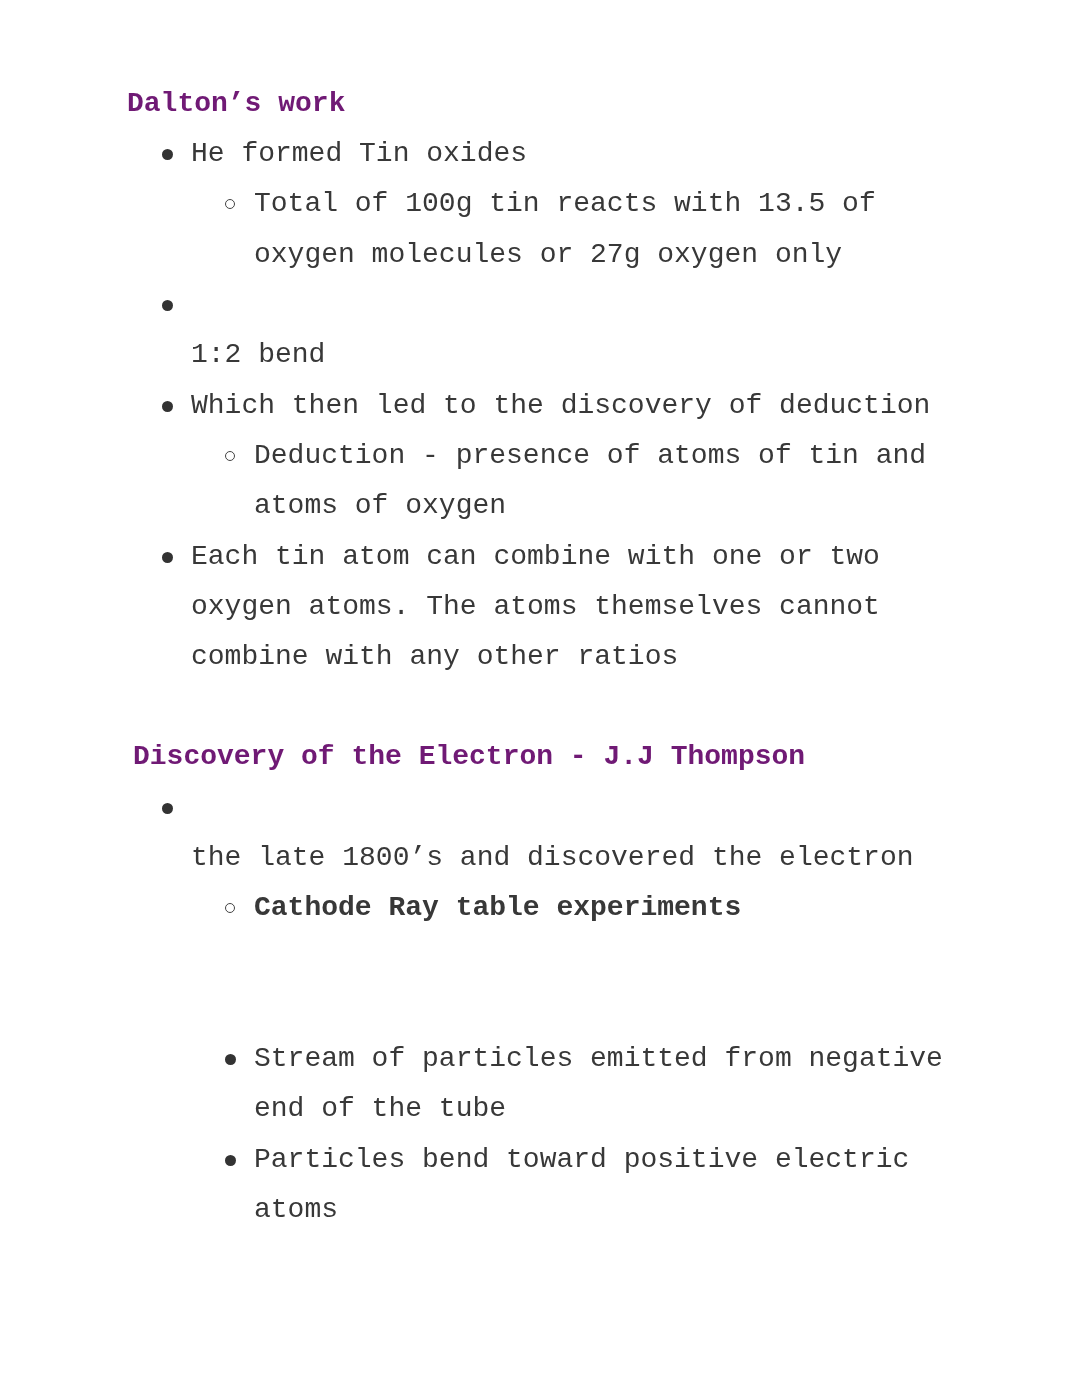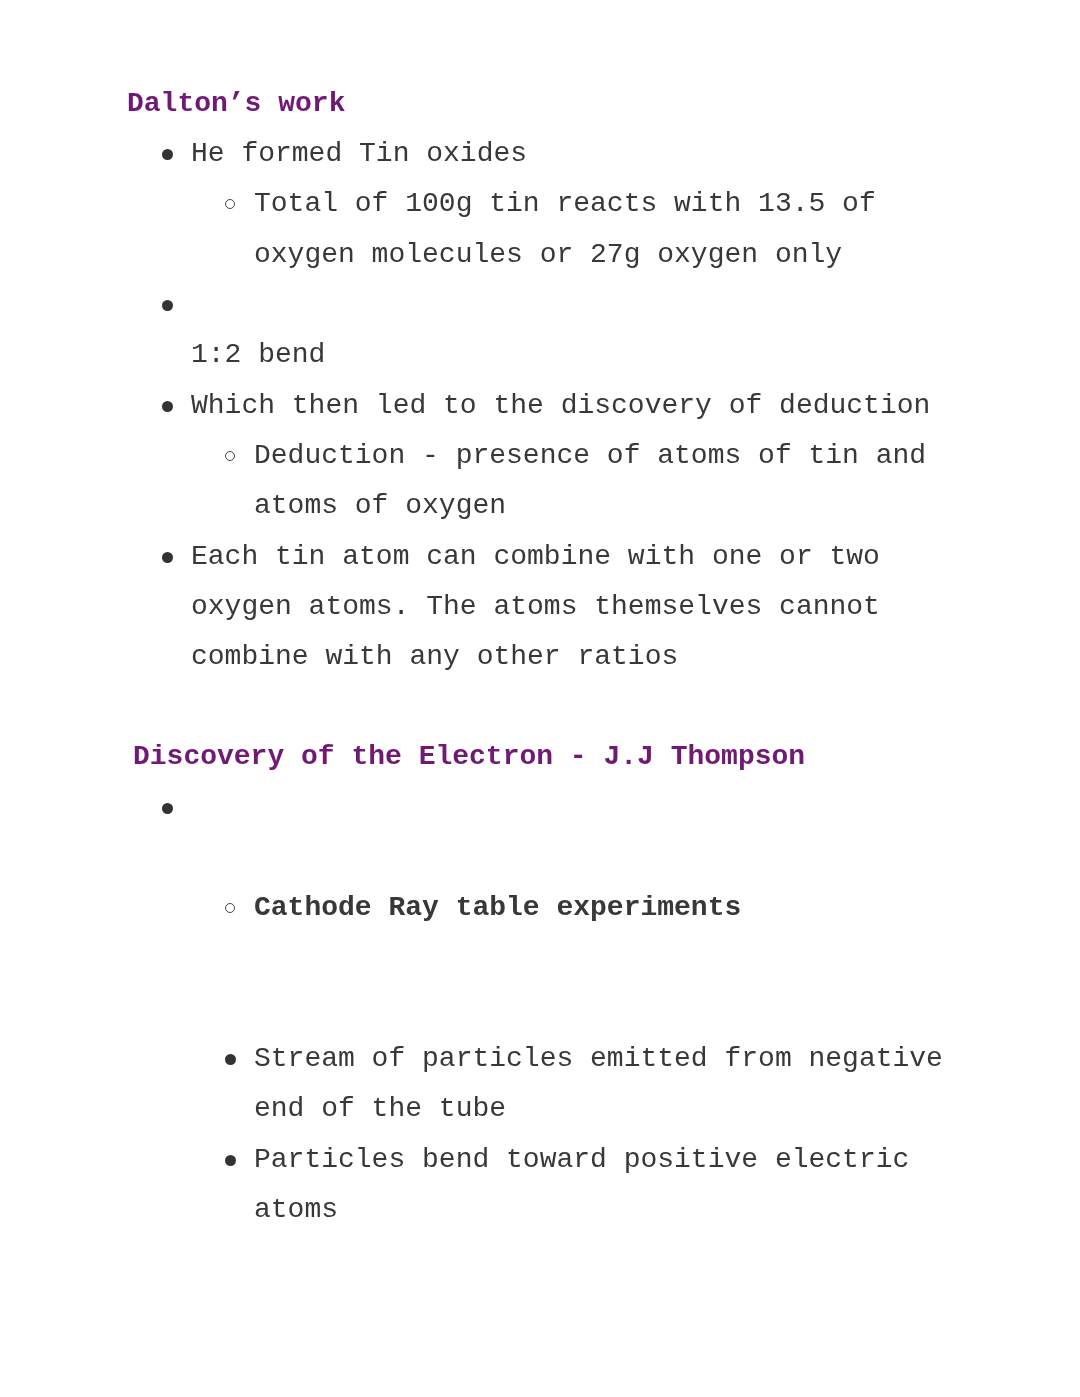--- a/index.html
+++ b/index.html
@@ -48,20 +48,21 @@
   <div class="line" style="left:254px; top:481px;">atoms of oxygen</div>
 
   <span class="dot" style="left:162px; top:552px;"></span>
   <div class="line" style="left:191px; top:532px;">Each tin atom can combine with one or two</div>
   <div class="line" style="left:191px; top:582px;">oxygen atoms. The atoms themselves cannot</div>
   <div class="line" style="left:191px; top:632px;">combine with any other ratios</div>
 
   <div class="line heading" style="left:133px; top:732px;">Discovery of the Electron - J.J Thompson</div>
 
   <span class="dot" style="left:162px; top:803px;"></span>
+  <div class="line" style="left:191px; top:833px;">the late 1800’s and discovered the electron</div>
 
   <span class="ring" style="left:225px; top:903px;"></span>
   <div class="line" style="left:254px; top:883px;font-weight:bold;">Cathode Ray table experiments</div>
 
   <span class="dot" style="left:225px; top:1054px;"></span>
   <div class="line" style="left:254px; top:1034px;">Stream of particles emitted from negative</div>
   <div class="line" style="left:254px; top:1084px;">end of the tube</div>
 
   <span class="dot" style="left:225px; top:1155px;"></span>
   <div class="line" style="left:254px; top:1135px;text-align:center;">Particles bend toward positive electric</div>

